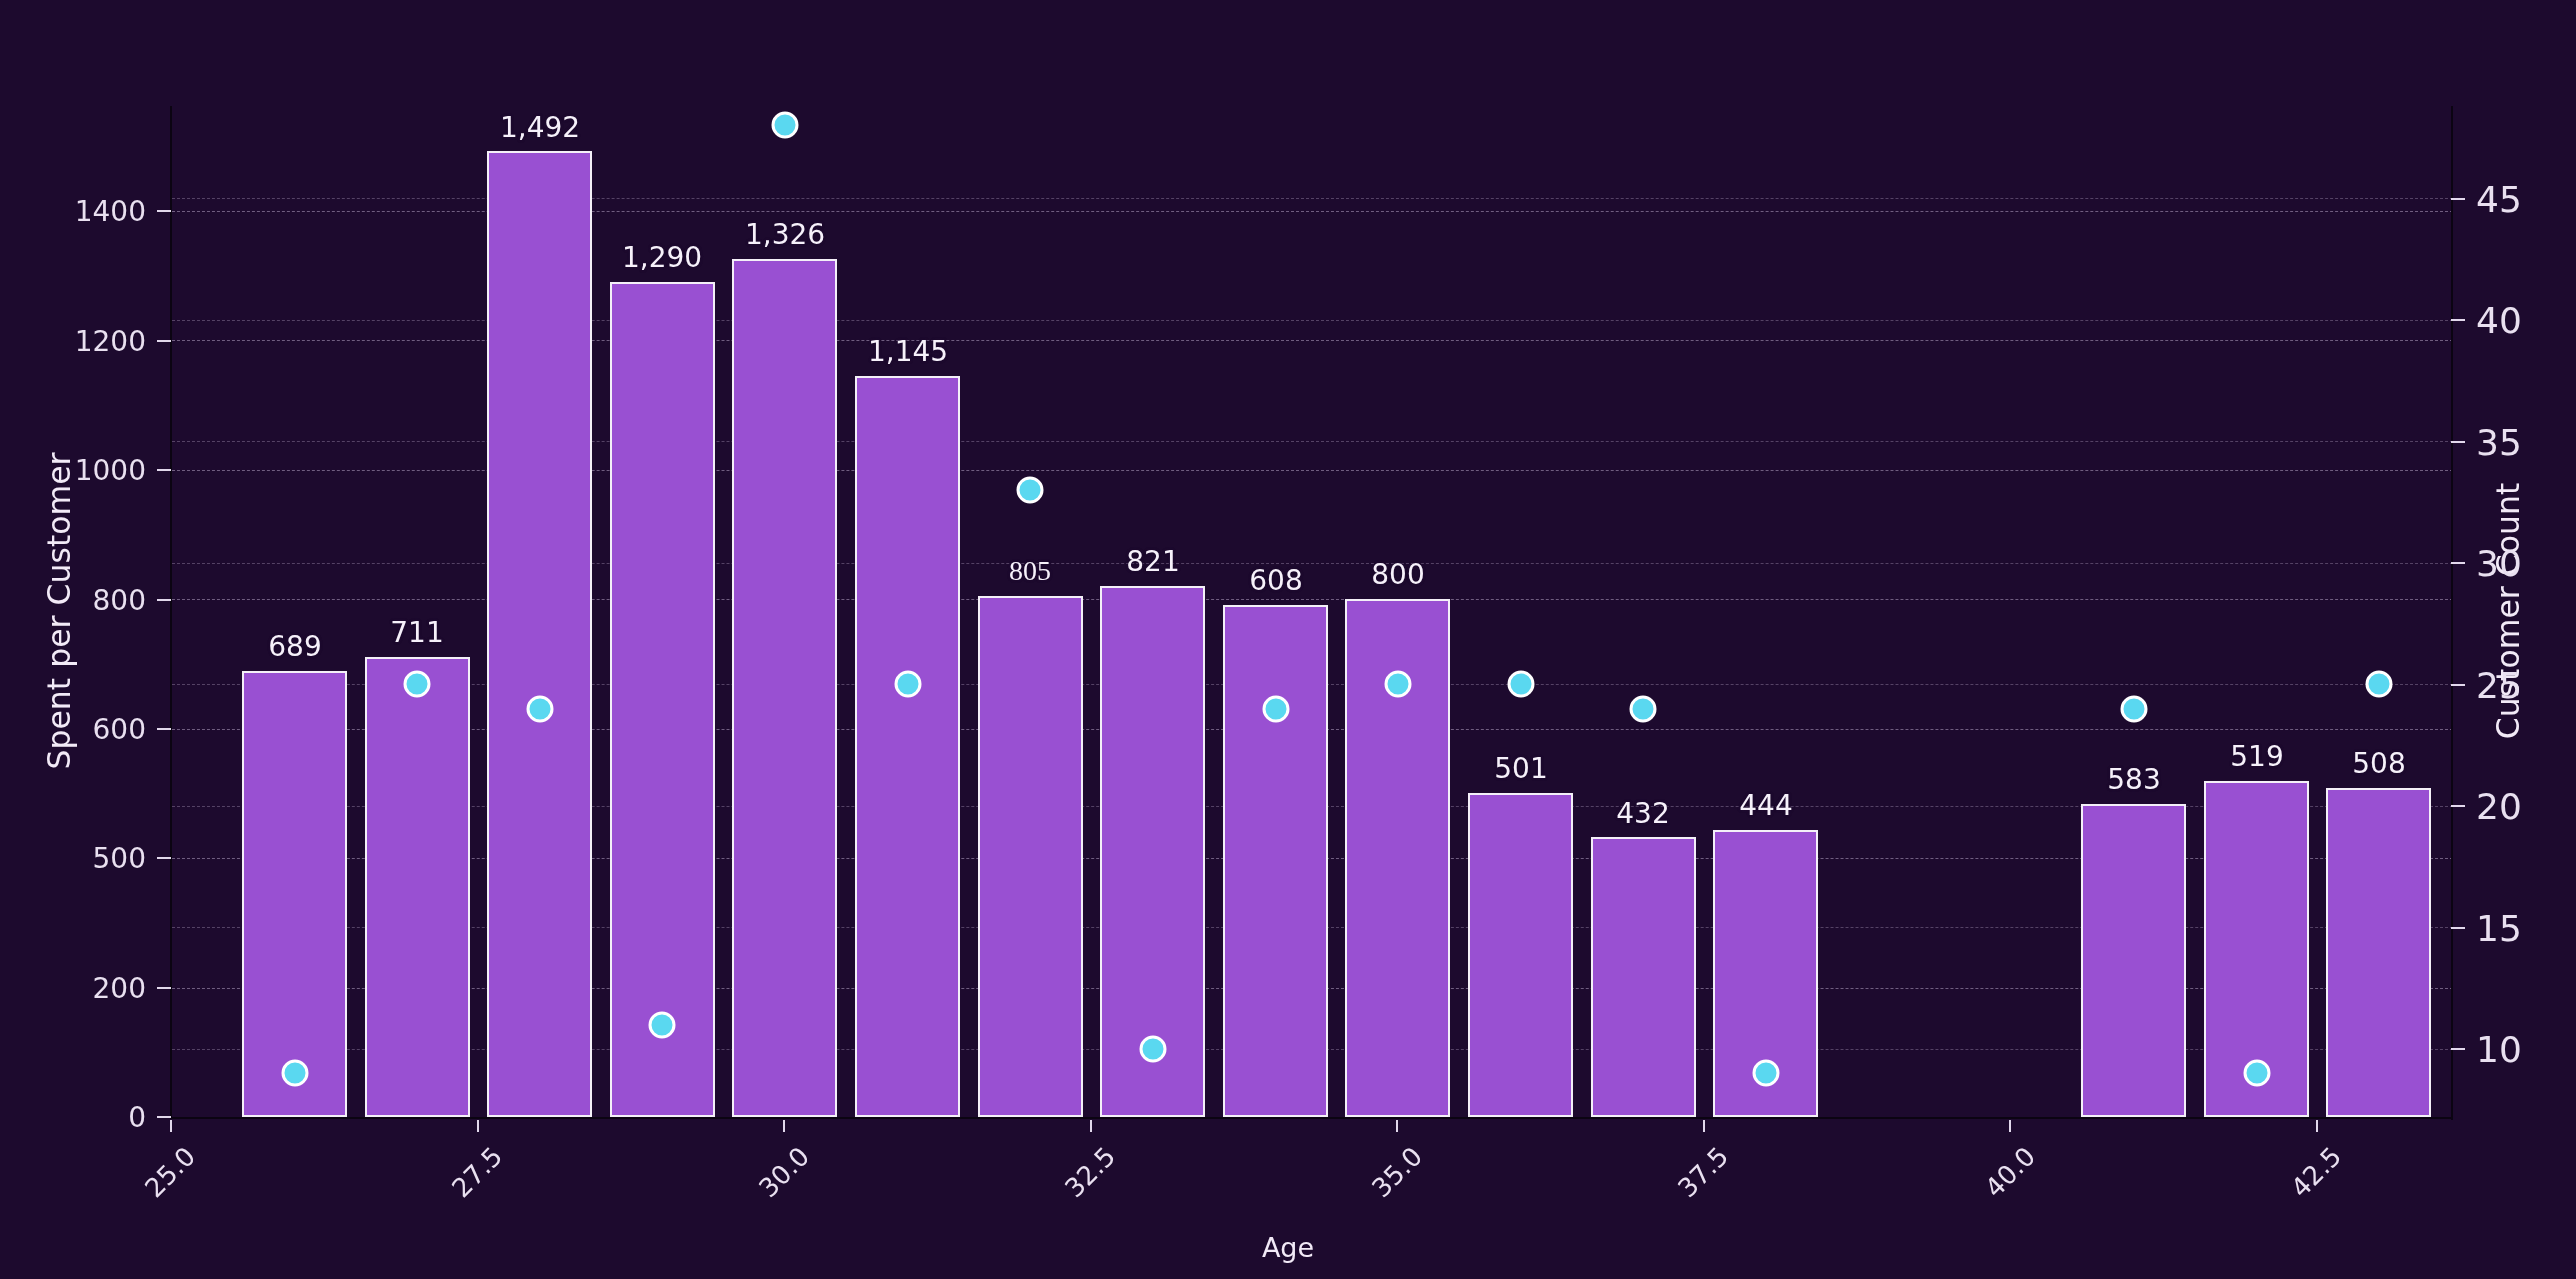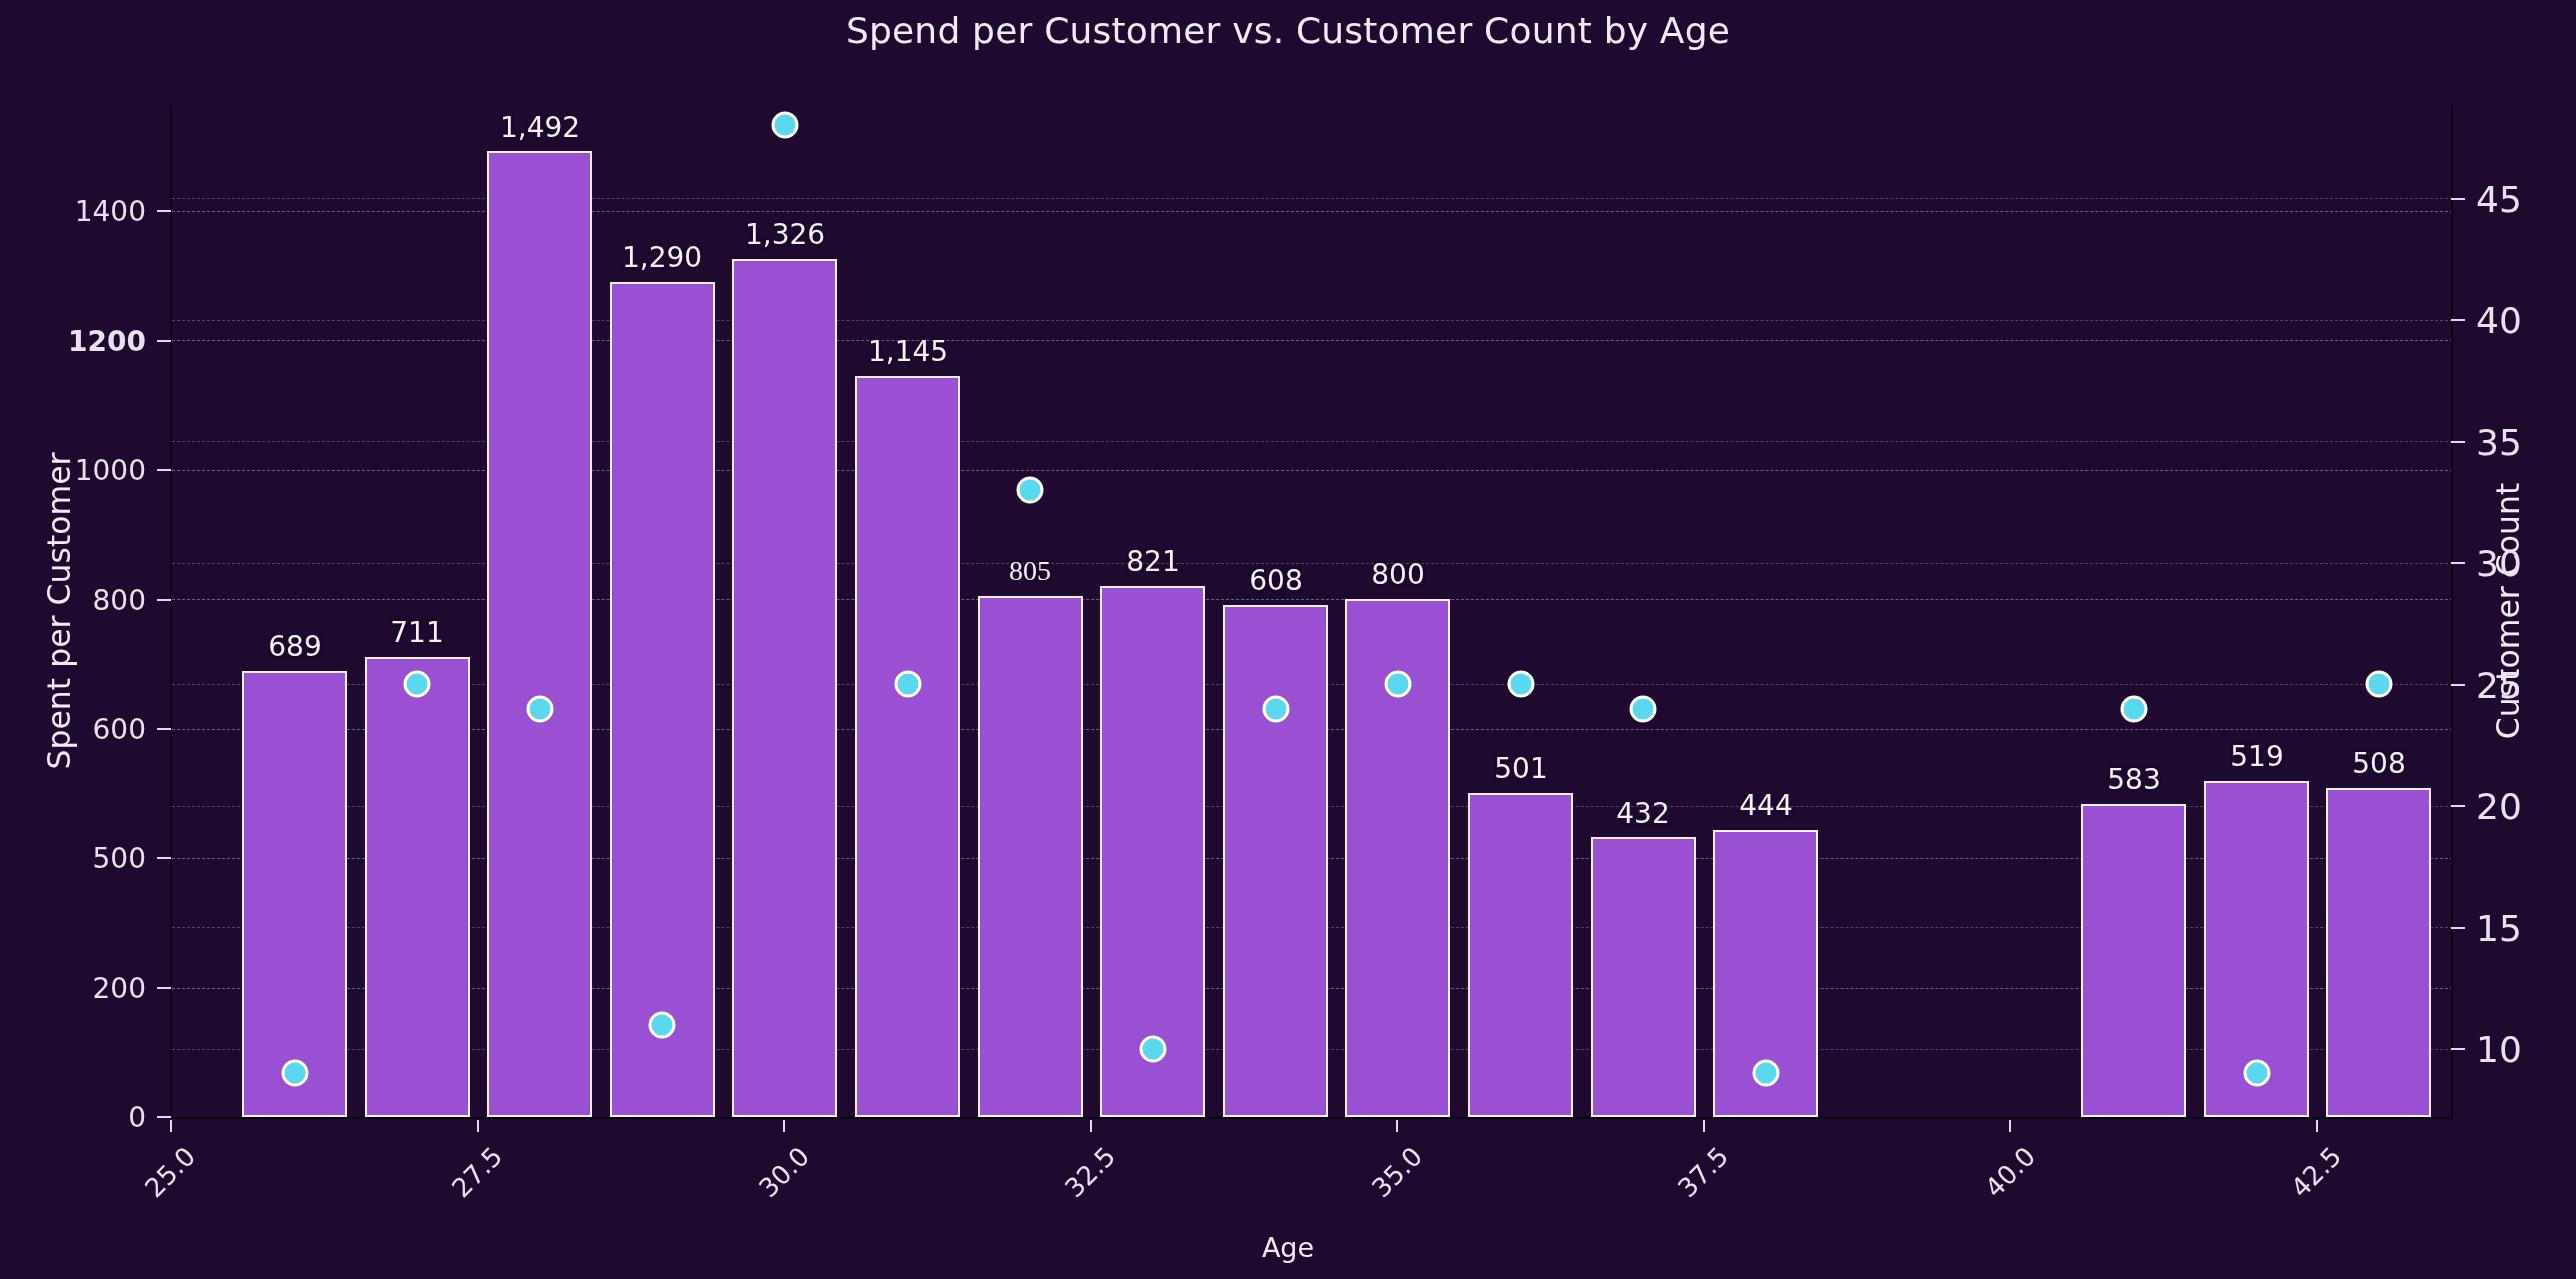--- a/index.html
+++ b/index.html
@@ -62,21 +62,20 @@
     text-align:center;width:2576px;left:0;}
 
   #right-spine{position:absolute;left:2451px;top:106px;width:0;height:1014px;
     border-left:2.6px solid #0b0412;}
 </style>
 </head>
 <body>
 
 <div id="figure">
 
-  <div id="chart-title">Spend per Customer vs. Customer Count by Age</div>
 
   <div id="ylabel-left" style="left: -111px; top: 593px; width: 340px; text-align: center;">Spent per Customer</div>
   <div id="ylabel-right" style="left: 2338px; top: 593px; width: 340px; text-align: center;">Customer Count</div>
   <div id="xlabel" style="top: 1232px;">Age</div>
 
   <div id="plot">
     <div id="plot-inner">
         <div class="gridline" style="top: 882px;"></div>
         <div class="gridline" style="top: 752px;"></div>
         <div class="gridline" style="top: 623px;"></div>
@@ -151,21 +150,21 @@
       <div class="ytick-l" style="top: 988px; right: 2430px;">200</div>
       <div class="ytick-mark-l" style="left: 157px; top: 858px;"></div>
       <div class="ytick-l" style="top: 858px; right: 2430px;">500</div>
       <div class="ytick-mark-l" style="left: 157px; top: 729px;"></div>
       <div class="ytick-l" style="top: 729px; right: 2430px;">600</div>
       <div class="ytick-mark-l" style="left: 157px; top: 600px;"></div>
       <div class="ytick-l" style="top: 600px; right: 2430px;">800</div>
       <div class="ytick-mark-l" style="left: 157px; top: 470px;"></div>
       <div class="ytick-l" style="top: 470px; right: 2430px;">1000</div>
       <div class="ytick-mark-l" style="left: 157px; top: 341px;"></div>
-      <div class="ytick-l" style="top: 341px; right: 2430px; font-weight: bold;">1200</div>
+      <div class="ytick-l" style="top: 341px; right: 2430px;">1200</div>
       <div class="ytick-mark-l" style="left: 157px; top: 211px;"></div>
       <div class="ytick-l" style="top: 211px; right: 2430px;">1400</div>
       <div class="ytick-mark-r" style="left: 2451px; top: 1049px;"></div>
       <div class="ytick-r" style="top: 1049px; left: 2476px;">10</div>
       <div class="ytick-mark-r" style="left: 2451px; top: 928px;"></div>
       <div class="ytick-r" style="top: 928px; left: 2476px;">15</div>
       <div class="ytick-mark-r" style="left: 2451px; top: 806px;"></div>
       <div class="ytick-r" style="top: 806px; left: 2476px;">20</div>
       <div class="ytick-mark-r" style="left: 2451px; top: 685px;"></div>
       <div class="ytick-r" style="top: 685px; left: 2476px;">25</div>

